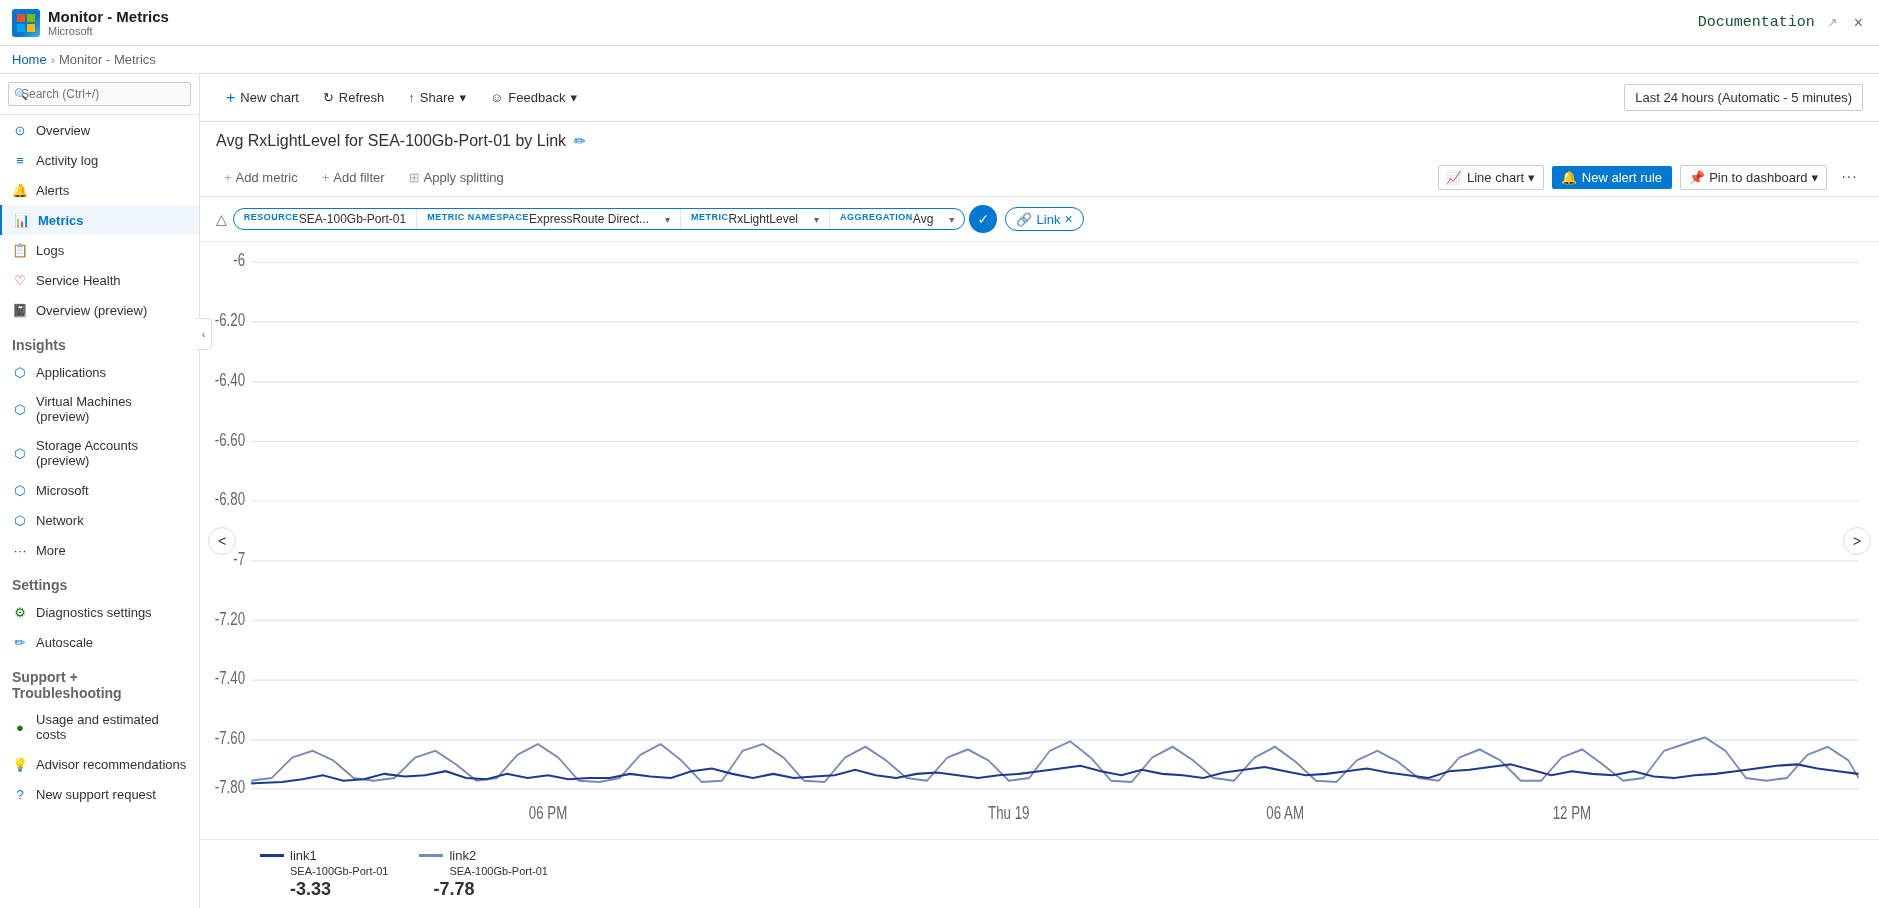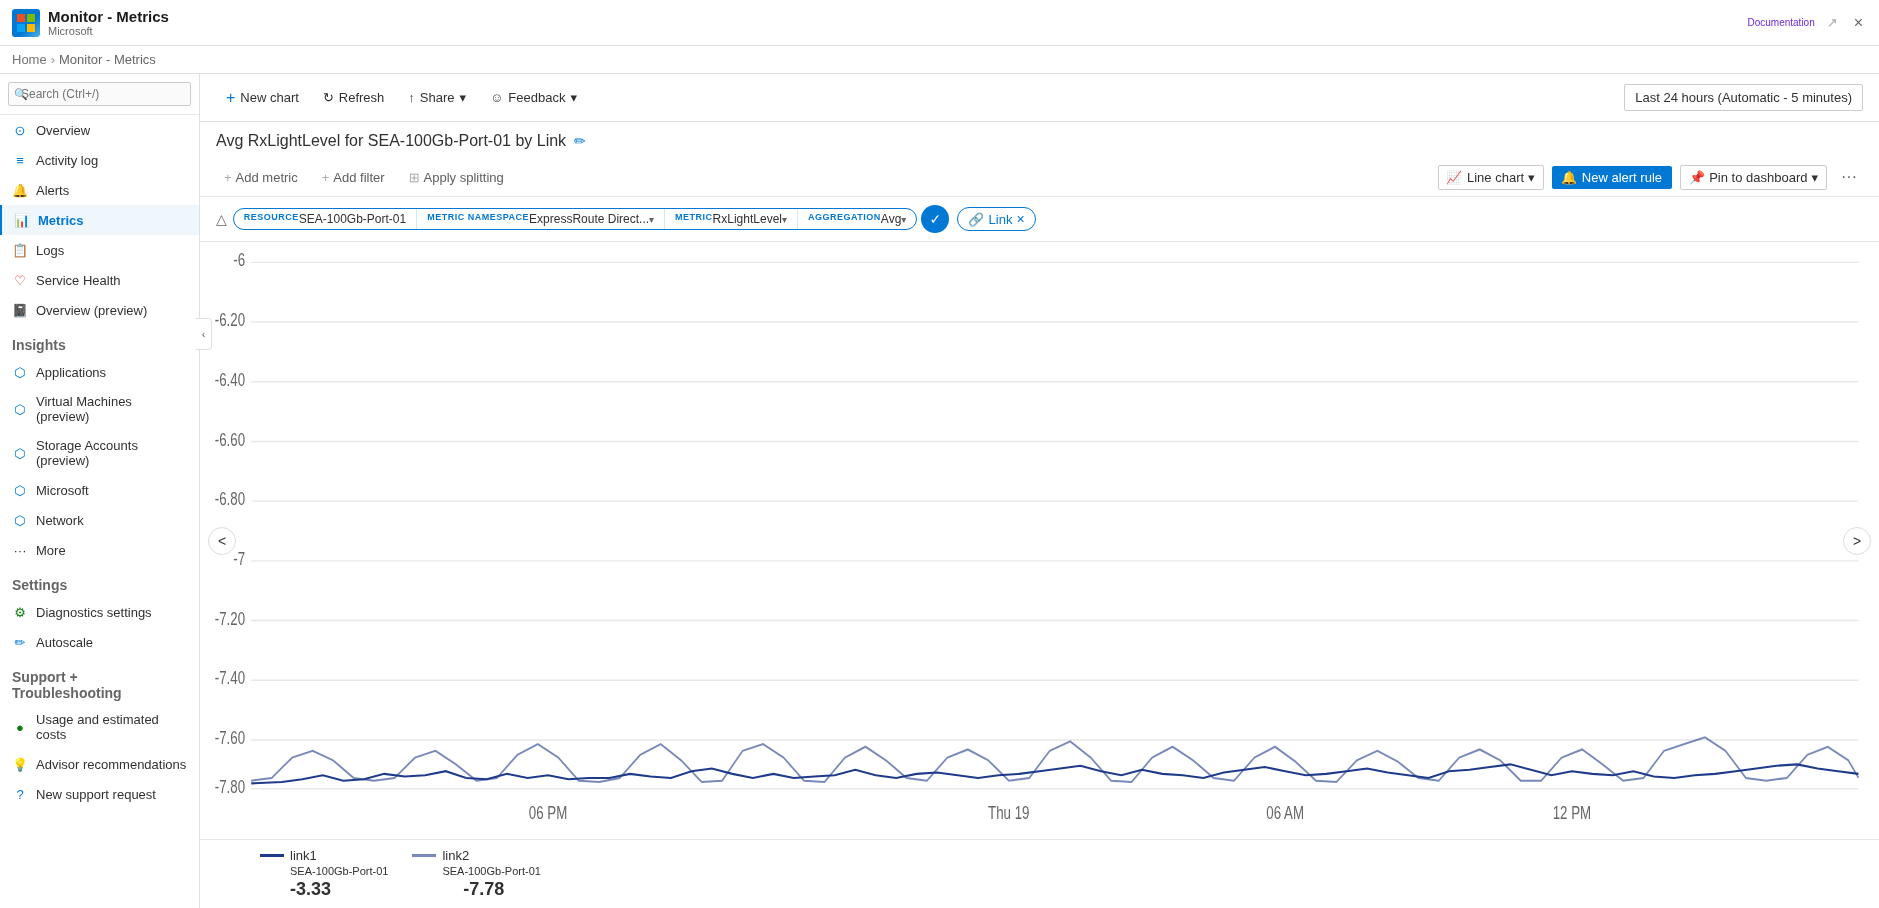--- a/index.html
+++ b/index.html
@@ -22,36 +22,36 @@
     }
     .logo-icon {
       width: 28px; height: 28px;
       background: linear-gradient(135deg, #0078d4 60%, #50b0e0 100%);
       border-radius: 3px;
       display: flex; align-items: center; justify-content: center;
       color: white; font-size: 16px; font-weight: bold;
     }
     .top-bar-title { font-size: 15px; font-weight: 600; color: #1a1a1a; }
     .top-bar-spacer { flex: 1; }
-    .top-bar-link { color: #6d28d9; font-size: 10px; cursor: pointer; display: flex; align-items: center; gap: 4px; }
+    .top-bar-link { color: #14532d; font-size: 15px; cursor: pointer; display: flex; align-items: center; gap: 4px; font-family: Liberation Mono, monospace; }
     .top-bar-close { color: #666; font-size: 16px; cursor: pointer; padding: 4px; }
     
     
     .breadcrumb {
       background: #fff;
       padding: 4px 12px;
       font-size: 12px;
       color: #666;
       border-bottom: 1px solid #e0e0e0;
       display: flex;
       align-items: center;
       gap: 4px;
       height: 28px;
     }
-    .breadcrumb a { color: #737373; cursor: pointer; text-decoration: none; }
+    .breadcrumb a { color: #0369a1; cursor: pointer; text-decoration: none; }
     .breadcrumb-sep { color: #999; }
 
     
     .main-layout {
       display: flex;
       flex: 1;
       overflow: hidden;
     }
     
     
@@ -219,21 +219,21 @@
     .metric-field {
       display: flex; flex-direction: row;
       padding: 3px 10px;
       border-right: 1px solid #d0e8f8;
       min-width: 110px;
     }
     .metric-field:last-child { border-right: none; }
     .metric-field-label { font-size: 9px; color: #0078d4; font-weight: 600; text-transform: uppercase; letter-spacing: 0.5px; }
     .metric-field-value { font-size: 12px; color: #323130; }
     .metric-field-select {
-      display: flex; align-items: center; gap: 0;
+      display: flex; align-items: center; gap: 16px;
     }
     .metric-confirm-btn {
       width: 28px; height: 28px; background: #0078d4; border: none; border-radius: 50%;
       cursor: pointer; display: flex; align-items: center; justify-content: center;
       color: white; font-size: 14px; margin-left: 4px;
     }
     .link-badge {
       display: flex; align-items: center; gap: 4px;
       border: 1px solid #0078d4; border-radius: 12px;
       padding: 3px 10px; margin-left: 8px;
@@ -258,21 +258,21 @@
       position: absolute; right: 8px; top: 50%; transform: translateY(-50%);
       width: 28px; height: 28px; background: #fff; border: 1px solid #ddd;
       border-radius: 50%; display: flex; align-items: center; justify-content: center;
       cursor: pointer; z-index: 10; color: #323130; font-size: 14px;
     }
     
     
     .chart-legend {
       padding: 8px 60px;
       display: flex;
-      gap: 24px;
+      gap: 31px;
       border-top: 1px solid #e8e8e8;
       background: #fff;
     }
     .legend-item { display: flex; flex-direction: column; gap: 2px; }
     .legend-label { display: flex; align-items: center; gap: 6px; font-size: 11px; color: #323130; }
     .legend-color-bar { width: 24px; height: 3px; background: #1e3a8a; }
     .legend-value { font-size: 18px; font-weight: 600; color: #323130; }
 
     
     .icon-blue { color: #0078d4; }
@@ -570,19 +570,19 @@
         </div>
         <div style="font-size:11px;color:#323130;margin-left:30px;">SEA-100Gb-Port-01</div>
         <div class="legend-value" style="margin-left:30px;">-3.33</div>
       </div>
       <div class="legend-item">
         <div class="legend-label">
           <div class="legend-color-bar" style="opacity:0.6;"></div>
           <span>link2</span>
         </div>
         <div style="font-size:11px;color:#323130;margin-left:30px;">SEA-100Gb-Port-01</div>
-        <div class="legend-value" style="margin-left:14px;text-align:center;">-7.78</div>
+        <div class="legend-value" style="margin-left:14px;">-7.78</div>
       </div>
     </div>
 
   </div>
 
 </div>
 
 </body></html>

